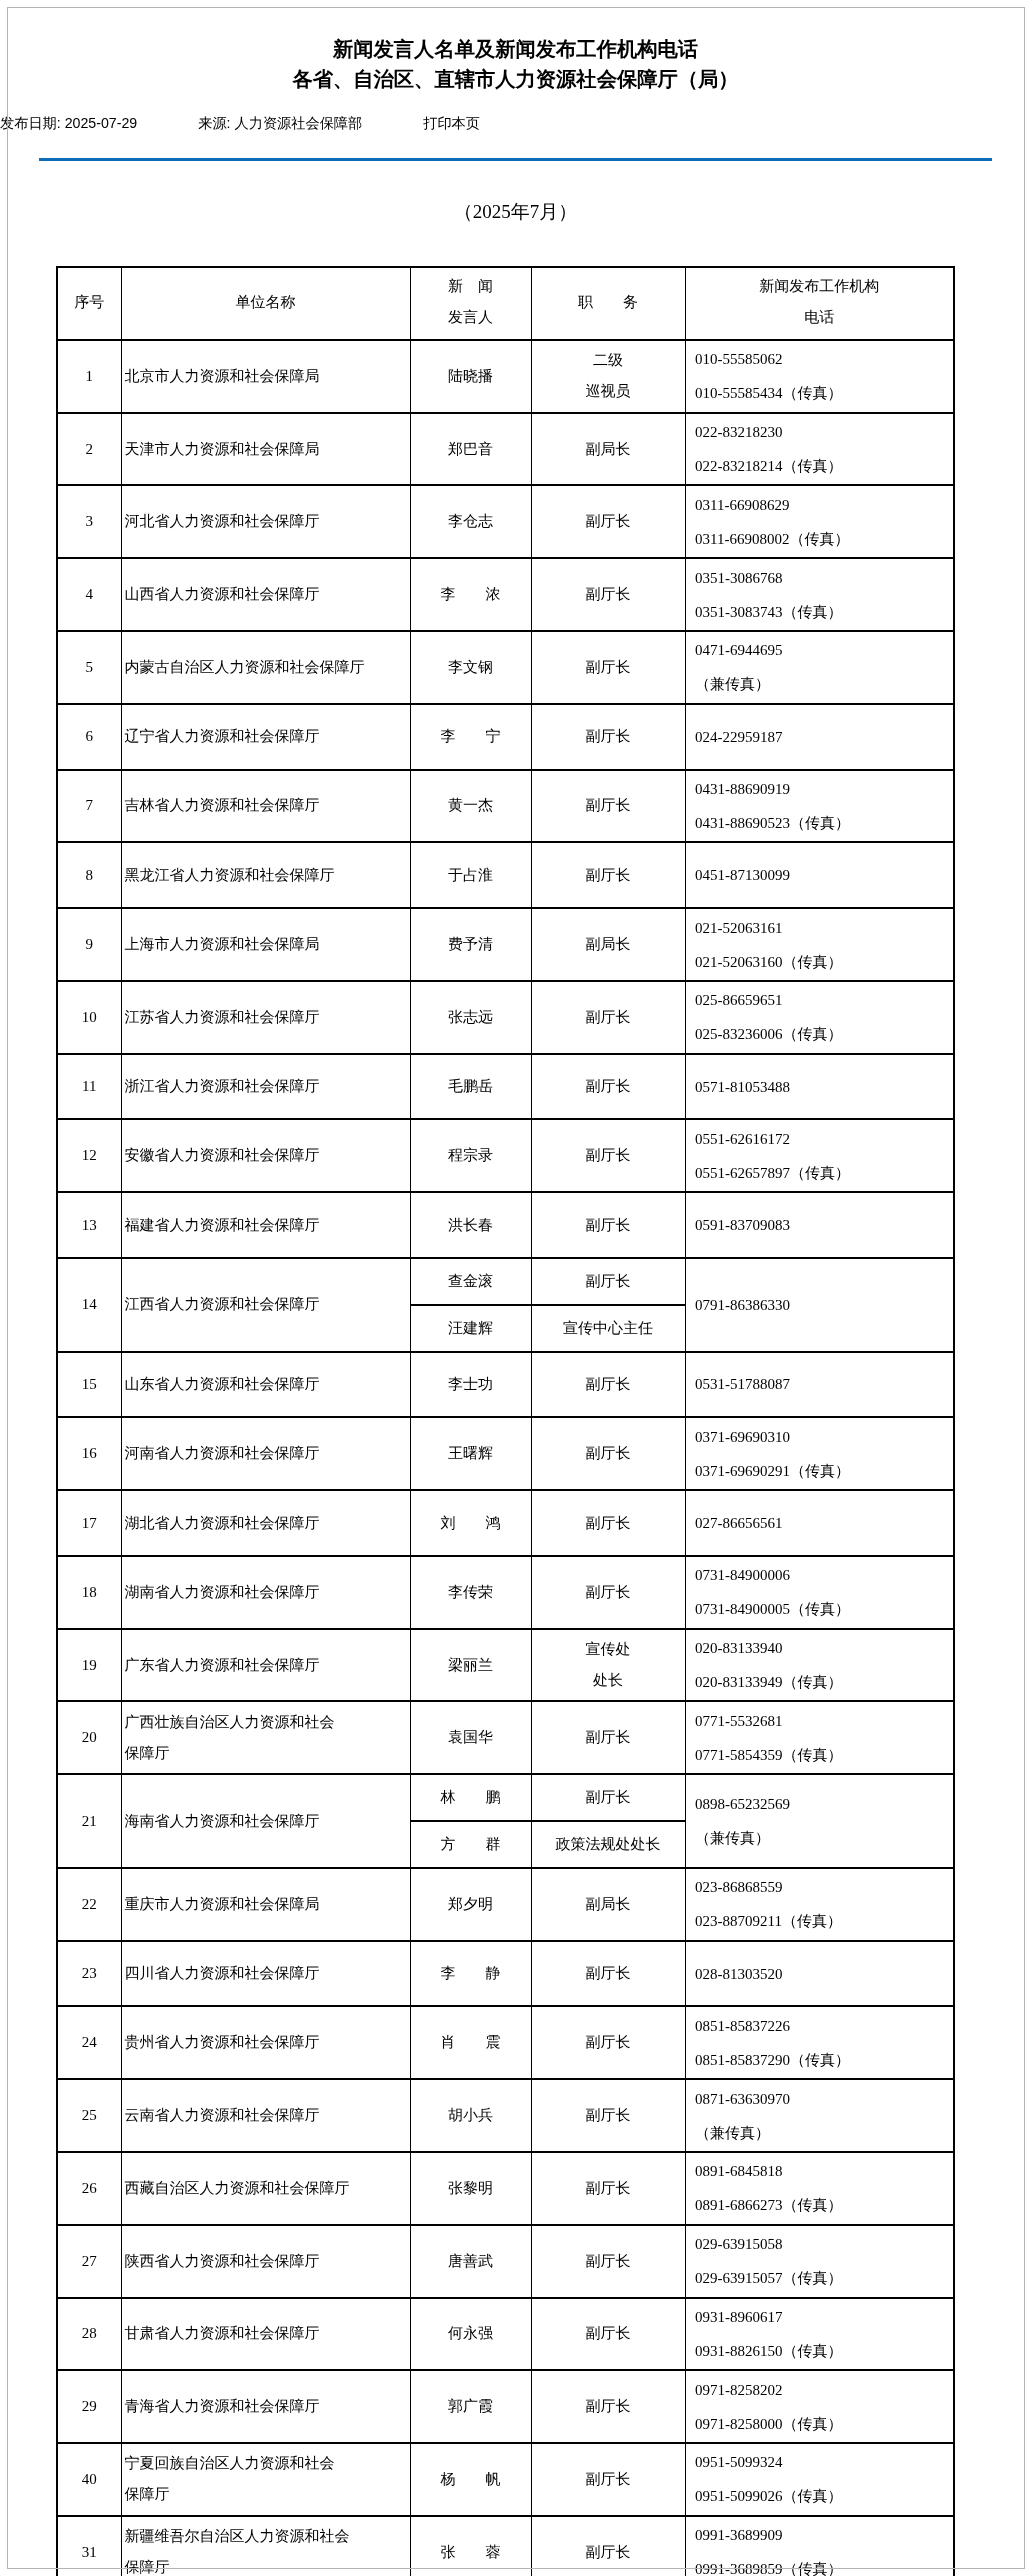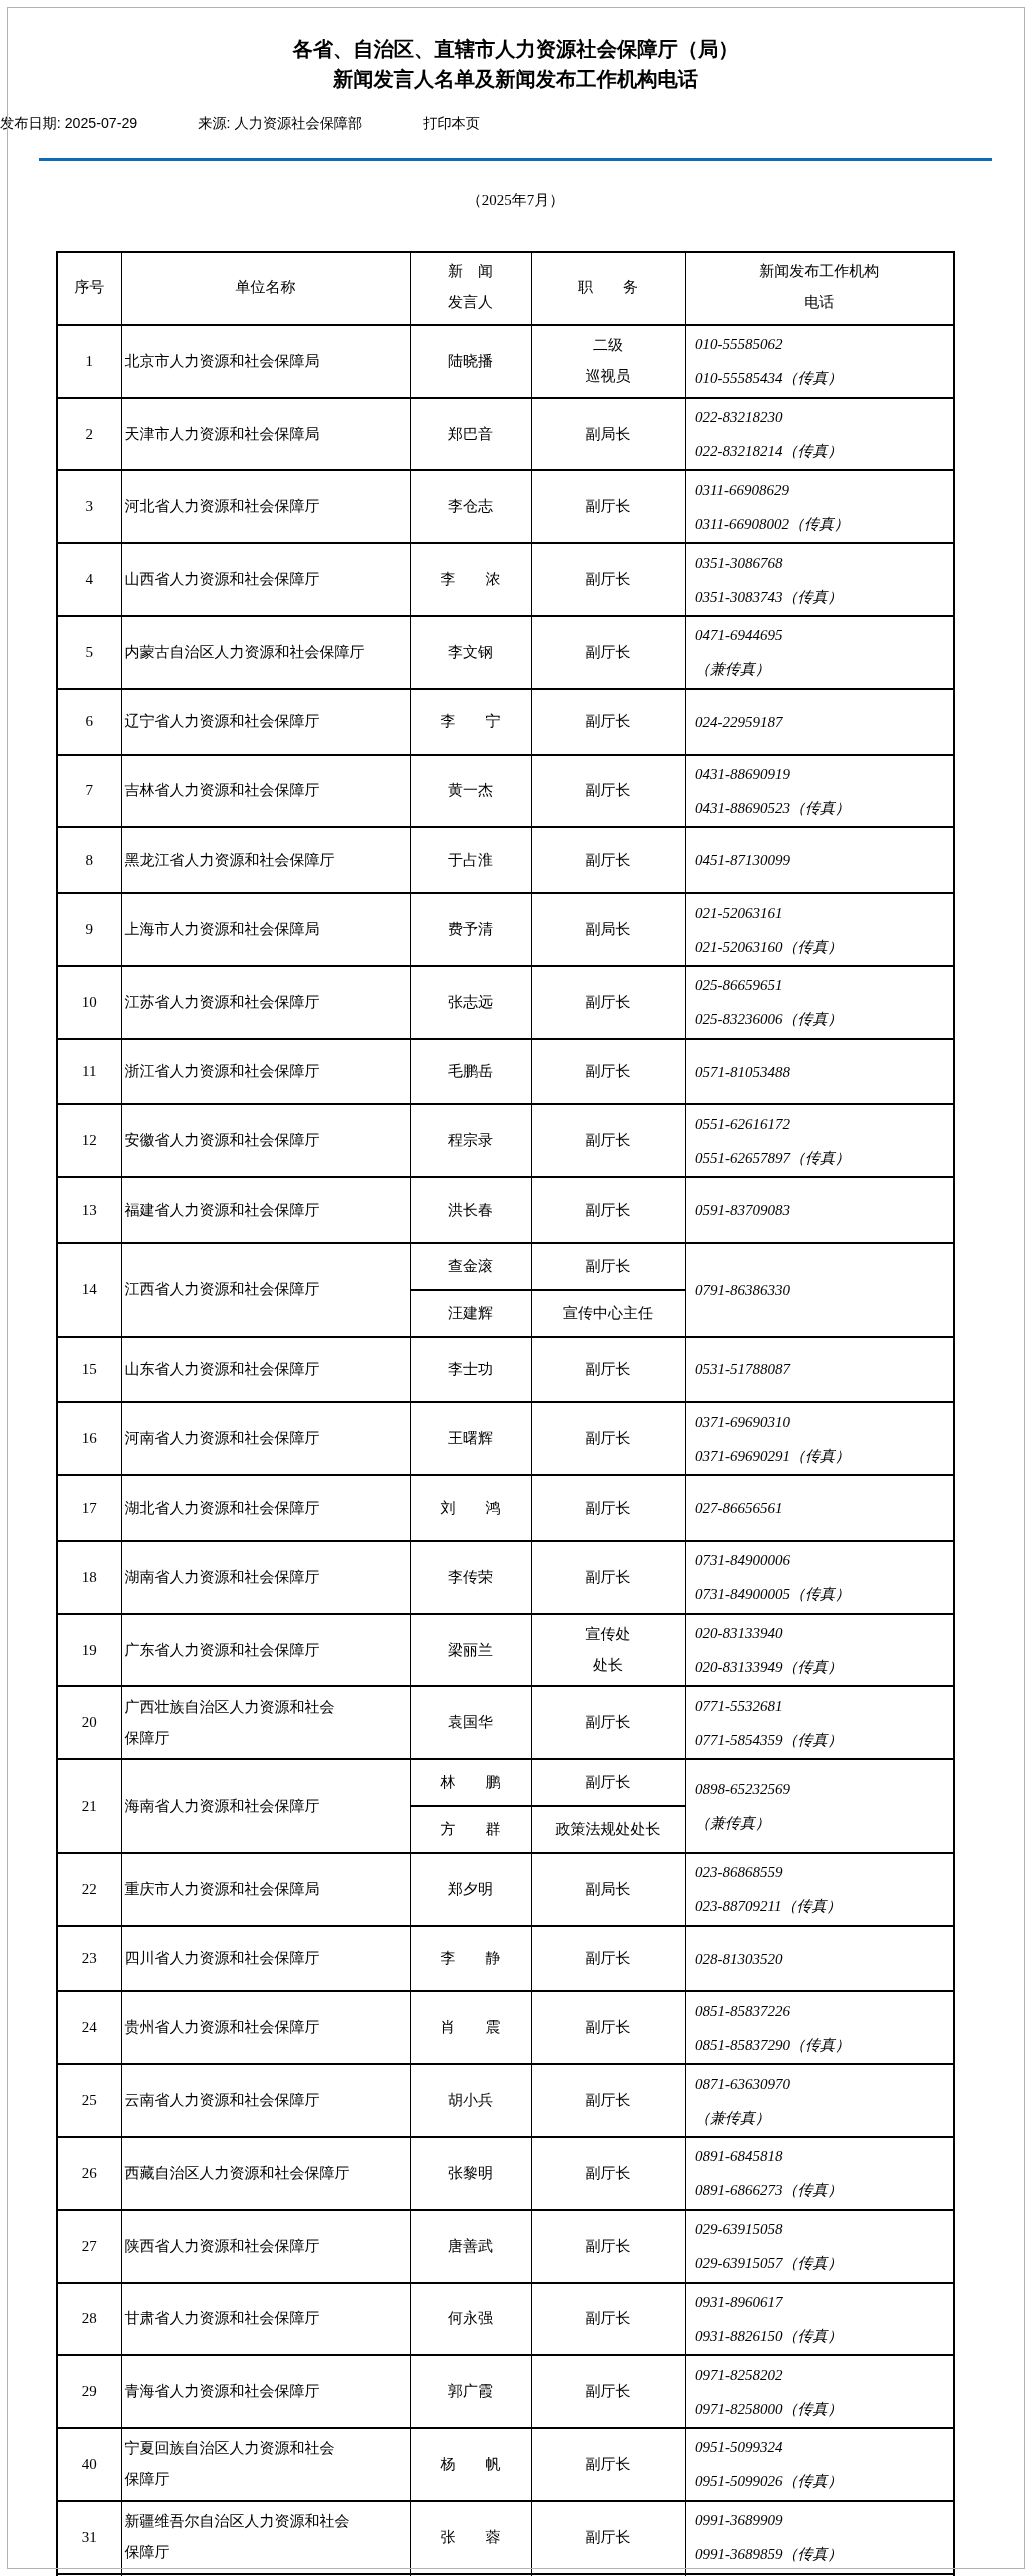--- a/index.html
+++ b/index.html
@@ -36,23 +36,23 @@
     color:#000;
   }
   .meta .seg{white-space:nowrap;}
   .meta .print{cursor:pointer;}
   .divider{
     height:3.4px;
     margin:24.4px 39px 0 39px;
     background:#0e6cb7;
   }
   .month{
-    margin-top:30px;
+    margin-top:38px;
     text-align:center;
-    font-size:15px;
+    font-size:19px;
   }
   
   table.roster{
     border-collapse:collapse;
     table-layout:fixed;
     margin:41px 0 0 56px;
     width:897px;
     border:2.7px solid #000;
     font-size:15px;
   }
@@ -69,31 +69,31 @@
     vertical-align:middle;
     white-space:pre-line;
     line-height:31px;
     padding:1.4px 2.7px;
     font-weight:normal;
   }
   table.roster th{height:68px;text-align:center;font-family:Liberation Mono, monospace;}
   table.roster td{height:61px;text-align:center;}
   table.roster td.half{height:42px;margin-left:47px;}
   table.roster td.cell-unit{text-align:left;padding-left:3px;padding-right:6.8px;}
-  table.roster td.cell-phone{text-align:left;padding-left:9.5px;line-height:34px;font-style:italic;}
+  table.roster td.cell-phone{text-align:left;padding-left:9.5px;line-height:34px;}
 </style>
 </head>
 <body>
 
 <div class="page">
   <div class="page-border"></div>
 
   <div class="title">
+    <div>新闻发言人名单及新闻发布工作机构电话</div>
     <div>各省、自治区、直辖市人力资源社会保障厅（局）</div>
-    <div>新闻发言人名单及新闻发布工作机构电话</div>
   </div>
 
   <div class="meta">
     <span class="seg"><span>发布日期:</span> <span>2025-07-29</span></span>
     <span class="seg"><span>来源:</span> <span>人力资源社会保障部</span></span>
     <span class="seg print">打印本页</span>
   </div>
 
   <div class="divider"></div>
 

